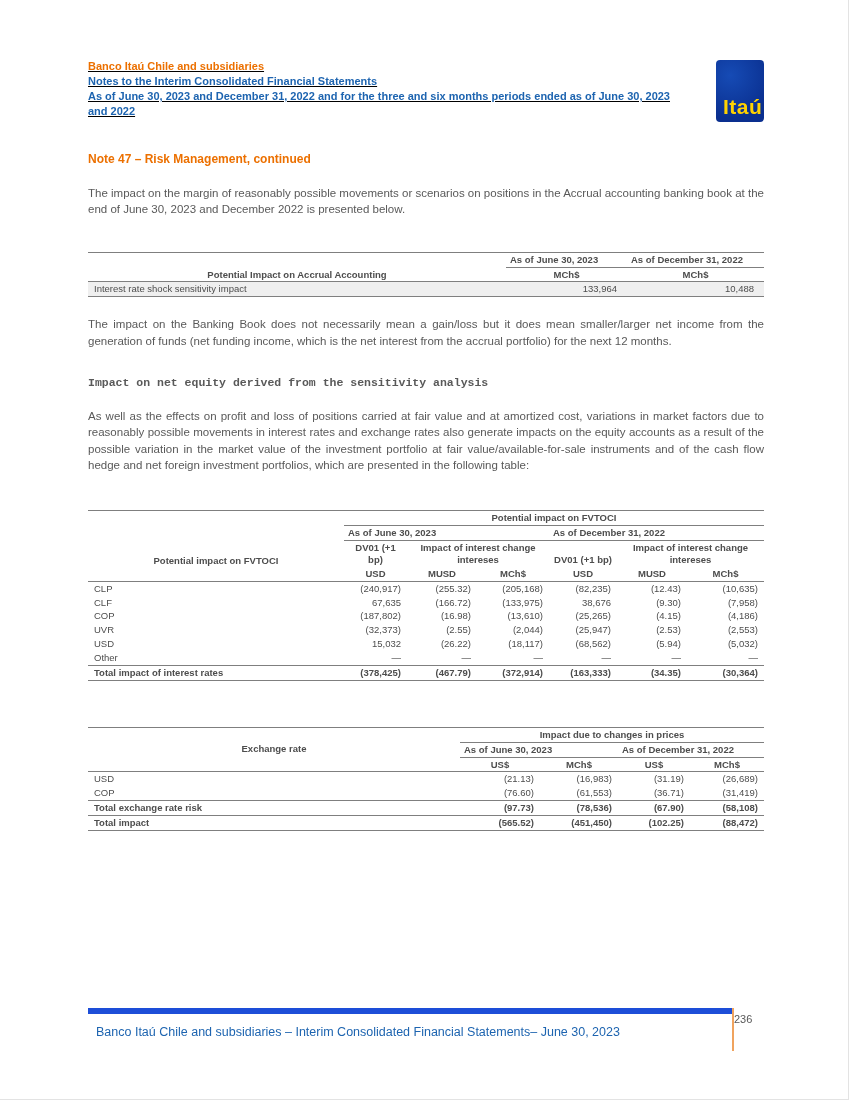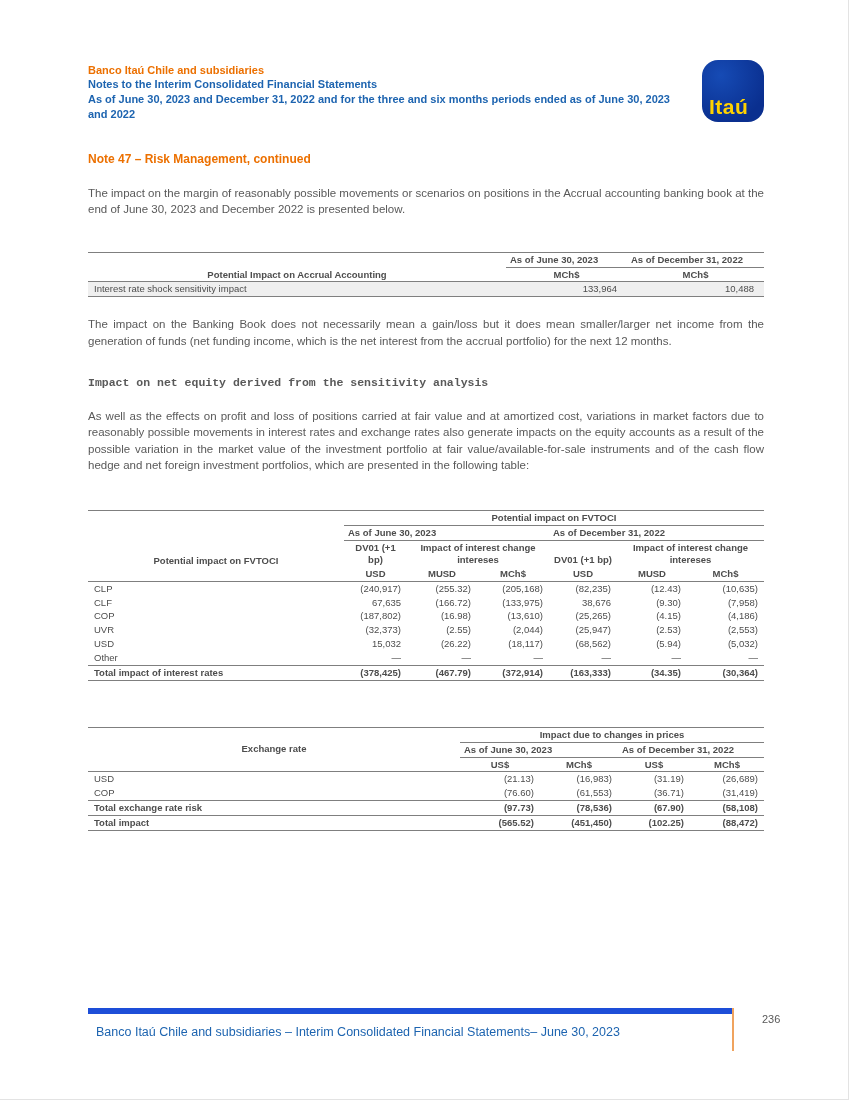--- a/index.html
+++ b/index.html
@@ -8,26 +8,26 @@
     width: 849px; height: 1100px;
     background: #ffffff;
     font-family: "Liberation Sans", sans-serif;
     position: relative;
     border-right: 1px solid #e3e3e3;
     border-bottom: 1px solid #e3e3e3;
   }
   .page { padding: 56px 84px 0 88px; }
 
   
-  .header { display: flex; justify-content: space-between; align-items: flex-end; }
+  .header { display: flex; justify-content: space-between; align-items: center; text-decoration: underline; }
   .header-text { width: 588px; font-size: 11px; font-weight: bold; line-height: 1.35; }
   .company { color: #EC7000; }
   .doc-title, .doc-subtitle { color: #1D64B0; }
   .logo {
-    width: 62px; height: 62px; border-radius: 16px;
+    width: 48px; height: 62px; border-radius: 4px;
     background: radial-gradient(circle at 30% 25%, #164bb5, #0a2f8f 75%);
     position: relative; flex: 0 0 auto; margin-top: 4px;
   }
   .logo-text {
     position: absolute; left: 7px; bottom: 3px;
     color: #FFD200; font-size: 21px; font-weight: bold; letter-spacing: 0.5px;
   }
 
   
   .note-title { color: #EC7000; font-size: 12px; font-weight: bold; margin: 30px 0 0 0; }
@@ -84,21 +84,21 @@
   .prices th.rowhead { vertical-align: top; }
 
   
   .footer { position: absolute; left: 88px; right: 82px; top: 1008px; display: flex; align-items: stretch; }
   .footer-line {
     flex: 1; border-top: 6px solid #1d4ed8; padding: 11px 0 0 8px;
     color: #1D64B0; font-size: 12.5px;
   }
   .footer-page {
     width: 34px; border-left: 2px solid #f0a35e;
-    padding: 5px 0 26px 28px; font-size: 11px; color: #595959;
+    padding: 5px 0 26px 0; font-size: 11px; color: #595959;
   }
 </style>
 </head>
 <body>
 
 <div class="page">
 
   <div class="header">
     <div class="header-text">
       <div class="company">Banco Itaú Chile and subsidiaries</div>

